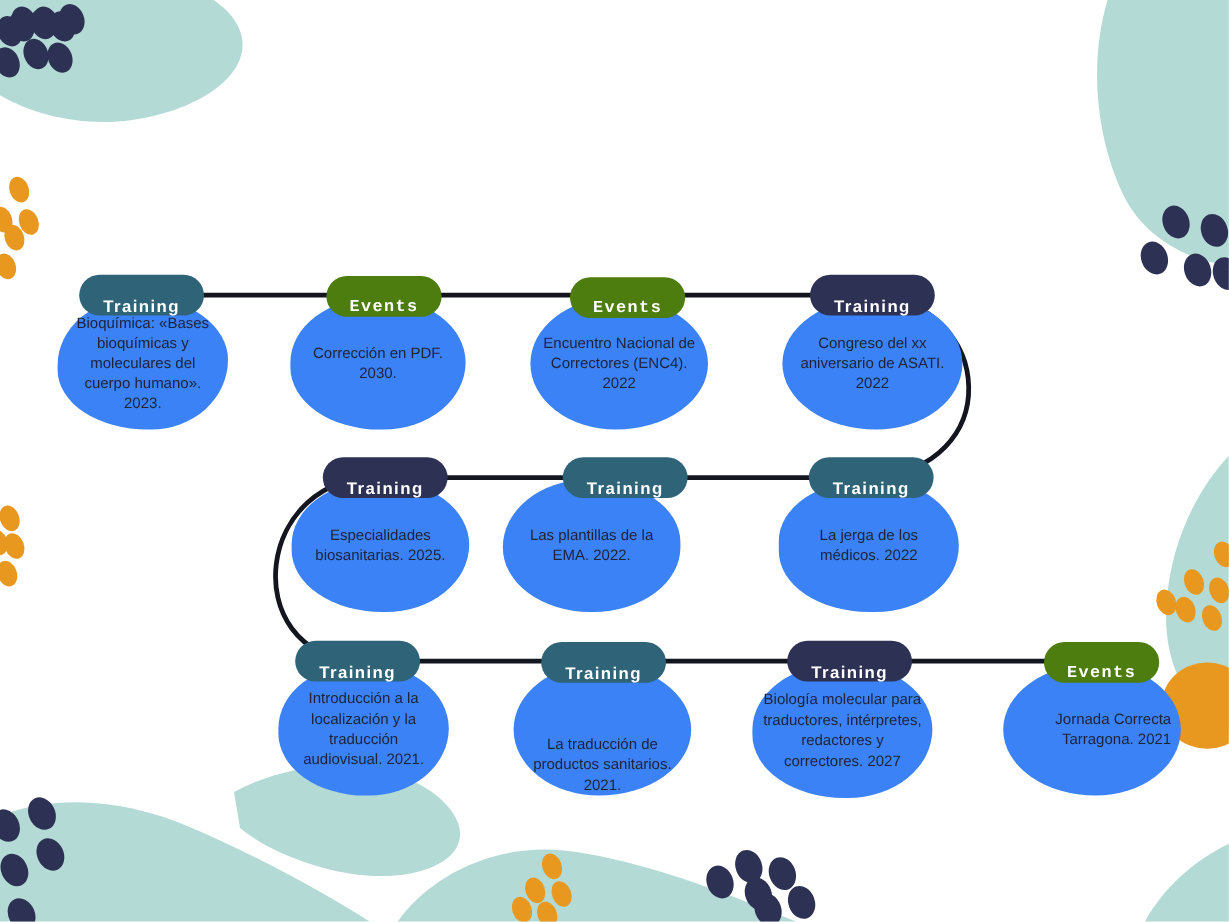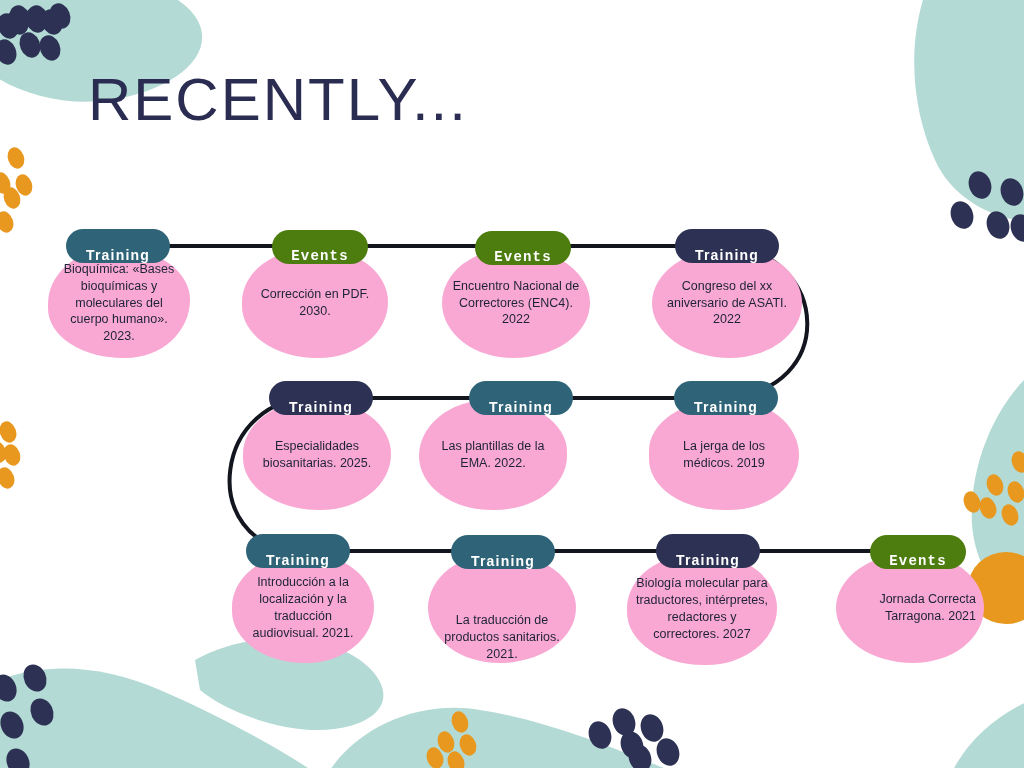--- a/index.html
+++ b/index.html
@@ -26,21 +26,21 @@
     z-index:5;
   }
 
   
   #connectors{position:absolute;inset:0;width:1024px;height:768px;z-index:2;pointer-events:none;}
 
   
   .node{position:absolute;z-index:3;}
   .bubble{
     position:absolute;
-    background:#f9a8d4;
+    background:#3b82f6;
     display:flex;align-items:center;justify-content:center;
     text-align:center;
     color:#1D2236;
     font-size:12.5px;
     line-height:1.35;
     padding:0 8px;
     box-sizing:border-box;
   }
   .badge{
     position:absolute;
@@ -145,21 +145,20 @@
 
     <g fill="#E8981F">
       <ellipse cx="460" cy="722" rx="8" ry="11" transform="rotate(-20 460 722)"></ellipse>
       <ellipse cx="446" cy="742" rx="8" ry="11" transform="rotate(-20 446 742)"></ellipse>
       <ellipse cx="468" cy="745" rx="8" ry="11" transform="rotate(-20 468 745)"></ellipse>
       <ellipse cx="435" cy="758" rx="8" ry="11" transform="rotate(-20 435 758)"></ellipse>
       <ellipse cx="456" cy="762" rx="8" ry="11" transform="rotate(-20 456 762)"></ellipse>
     </g>
   </svg>
 
-  <div id="title">RECENTLY...</div>
 
   <svg id="connectors" viewBox="0 0 1024 768">
 
     <line x1="118" y1="246" x2="728" y2="246" stroke="#14161F" stroke-width="4"></line>
 
     <path d="M 728,246 C 830,255 838,390 726,398" fill="none" stroke="#14161F" stroke-width="4"></path>
 
     <line x1="320" y1="398" x2="726" y2="398" stroke="#14161F" stroke-width="4"></line>
 
     <path d="M 320,398 C 212,392 196,545 298,551" fill="none" stroke="#14161F" stroke-width="4"></path>
@@ -216,21 +215,21 @@
     <div class="bubble" style="left:419px;top:400px;width:148px;height:110px;border-radius:48% 52% 50% 50% / 52% 48% 50% 50%;">
       <span>Las plantillas de la EMA. 2022.</span>
     </div>
     <div class="badge teal" style="left:469px;top:381px;width:104px;">
       <span>Training</span>
     </div>
   </div>
 
   <div class="node">
     <div class="bubble" style="left:649px;top:400px;width:150px;height:110px;border-radius:52% 48% 48% 52% / 48% 52% 52% 48%;">
-      <span>La jerga de los médicos. 2019</span>
+      <span>La jerga de los médicos. 2022</span>
     </div>
     <div class="badge teal" style="left:674px;top:381px;width:104px;">
       <span>Training</span>
     </div>
   </div>
 
   <div class="node">
     <div class="bubble" style="left:232px;top:553px;width:142px;height:110px;border-radius:50% 50% 48% 52% / 50% 50% 52% 48%;">
       <span>Introducción a la localización y la traducción audiovisual. 2021.</span>
     </div>

